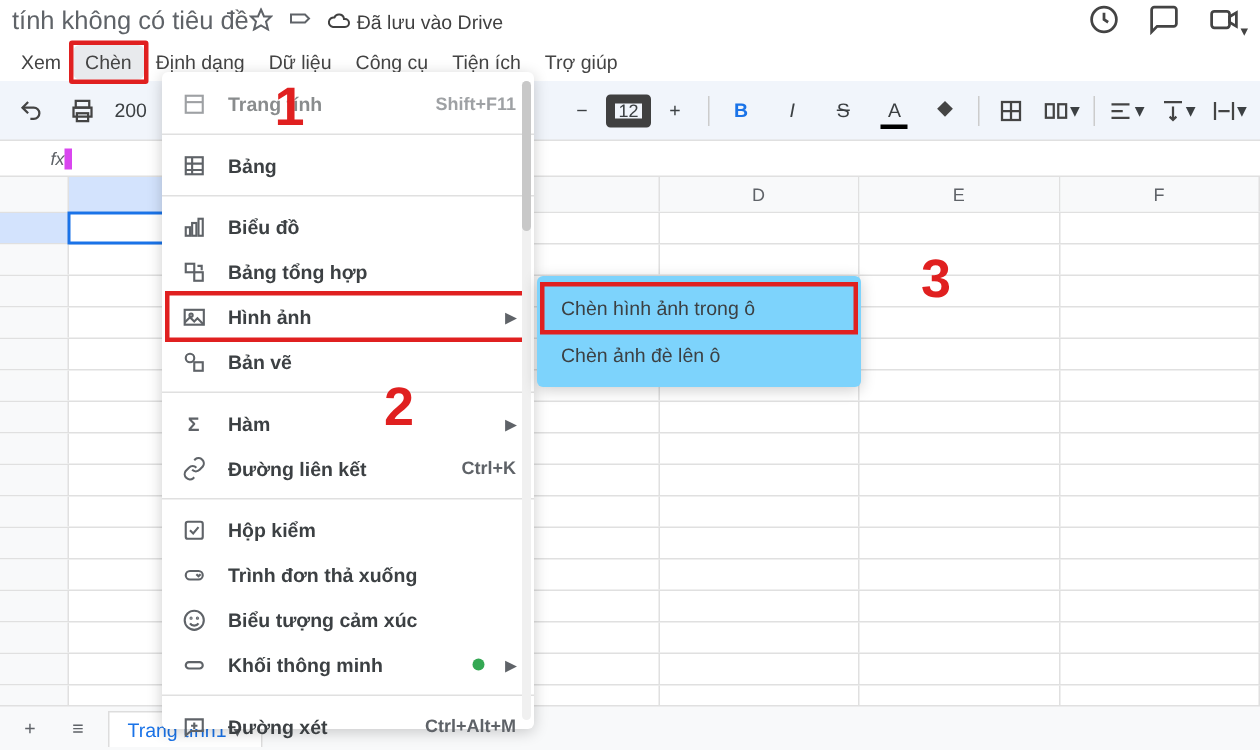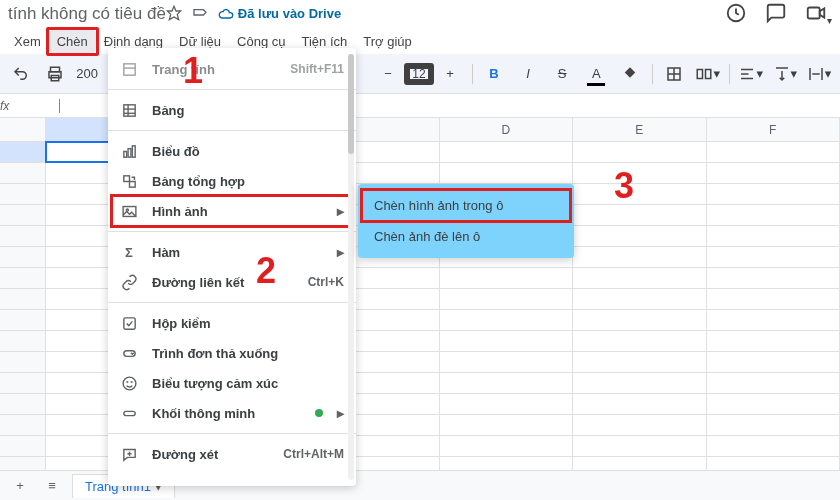--- a/index.html
+++ b/index.html
@@ -2,21 +2,21 @@
 <html><head>
 <meta charset="utf-8">
 <style>
 * { box-sizing: border-box; margin: 0; padding: 0; font-family: Arial, sans-serif; }
 body { width: 840px; height: 500px; background: #fff; overflow: hidden; position: relative; font-size: 13px; color: #3c4043; }
 
 .titlebar { display: flex; align-items: center; padding: 4px 8px; height: 28px; }
 .doc-title { font-size: 17px; color: #5f6368; margin-right: 0; }
 .title-icons { display: flex; gap: 10px; align-items: center; color: #5f6368; }
 .title-icons svg { width: 16px; height: 16px; }
-.drive-saved { display: flex; gap: 4px; font-size: 13px; color: #0369a1; font-weight: bold; }
+.drive-saved { display: flex; align-items: center; gap: 4px; font-size: 13px; color: #404040; }
 .right-icons { margin-left: auto; display: flex; gap: 18px; align-items: center; color: #444; }
 .right-icons svg { width: 22px; height: 22px; }
 
 .menubar { display: flex; align-items: center; padding: 0 6px; height: 26px; font-size: 13px; }
 .menubar-item { padding: 4px 8px; color: #444; cursor: pointer; border-radius: 4px; }
 .menubar-item.highlighted { background: #e8eaed; position: relative; text-align: center; }
 .menubar-item.highlighted::after { content: ''; position: absolute; left: -3px; top: -3px; right: -3px; bottom: -3px; border: 3px solid #e02020; border-radius: 2px; }
 
 .toolbar { display: flex; align-items: center; padding: 4px 8px; height: 40px; gap: 8px; border-bottom: 1px solid #e0e0e0; background: #f1f5fb; }
 .toolbar svg { width: 18px; height: 18px; color: #444; }
@@ -24,21 +24,21 @@
 .tb-sep { width: 1px; height: 20px; background: #ccc; }
 .zoom { font-size: 13px; }
 .fontsize-box { display: flex; align-items: center; gap: 2px; }
 .fontsize-box .fs-val { border: 6px solid #404040; width: 30px; height: 22px; display: flex; align-items: center; justify-content: center; border-radius: 3px; font-size: 12px; }
 .bold { font-weight: bold; color: #1a73e8; }
 .text-color { position: relative; }
 .text-color::after { content: ''; position: absolute; bottom: 2px; left: 4px; right: 4px; height: 3px; background: #000; }
 .fill-color::after { content: ''; position: absolute; bottom: 2px; left: 4px; right: 4px; height: 3px; background: #fff; border: 1px solid #888; }
 
 .fxbar { display: flex; align-items: center; height: 24px; border-bottom: 1px solid #e0e0e0; }
-.fx-label { width: 60px; text-align: left; font-style: italic; color: #5f6368; font-size: 12px; border-right: 1px solid #d946ef; }
+.fx-label { width: 48px; text-align: right; font-style: italic; color: #5f6368; font-size: 12px; border-right: 5px solid #d946ef; }
 
 .grid-area { position: relative; background: #fff; }
 .col-headers { display: flex; height: 24px; background: #fff; border-bottom: 1px solid #e0e0e0; }
 .corner-cell { width: 46px; border-right: 1px solid #e0e0e0; background: #f8f9fa; }
 .col-header { flex: 1; min-width: 130px; border-right: 1px solid #e0e0e0; display: flex; align-items: center; justify-content: center; color: #5f6368; font-size: 12px; background: #f8f9fa; }
 .col-header.sel { background: #d3e3fd; color: #174ea6; }
 .row { display: flex; height: 21px; border-bottom: 1px solid #e0e0e0; }
 .row-header { width: 46px; border-right: 1px solid #e0e0e0; display: flex; align-items: center; justify-content: center; color: #5f6368; font-size: 11px; background: #f8f9fa; }
 .row-header.sel { background: #d3e3fd; }
 .cell { flex: 1; min-width: 130px; border-right: 1px solid #e0e0e0; }
@@ -374,20 +374,29 @@
       <span class="dd-icon">
         <svg viewBox="0 0 24 24" fill="none" stroke="currentColor" stroke-width="2">
           <rect x="3" y="5" width="18" height="14"></rect>
           <circle cx="9" cy="10" r="1.5"></circle>
           <path d="M3 17l5-5 4 4 3-3 6 6"></path>
         </svg>
       </span>
       <span class="dd-label">Hình ảnh</span>
       <span class="dd-arrow">▸</span>
     </div>
+  <div class="dd-item">
+      <span class="dd-icon">
+        <svg viewBox="0 0 24 24" fill="none" stroke="currentColor" stroke-width="2">
+          <circle cx="8" cy="8" r="4"></circle>
+          <rect x="12" y="12" width="8" height="8"></rect>
+        </svg>
+      </span>
+      <span class="dd-label">Bản vẽ</span>
+    </div>
   <div class="dd-divider"></div>
   <div class="dd-item">
       <span class="dd-icon">Σ</span>
       <span class="dd-label">Hàm</span>
       <span class="dd-arrow">▸</span>
     </div>
   <div class="dd-item">
       <span class="dd-icon">
         <svg viewBox="0 0 24 24" fill="none" stroke="currentColor" stroke-width="2">
           <path d="M10 13a5 5 0 0 0 7 0l3-3a5 5 0 0 0-7-7l-1 1"></path>

